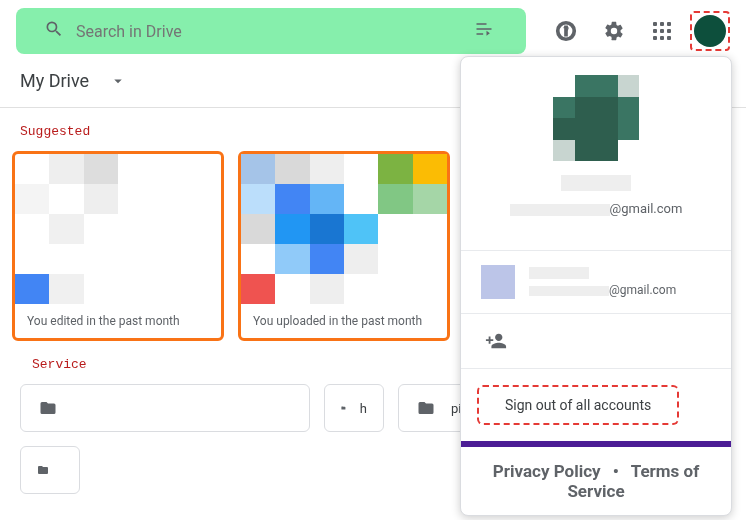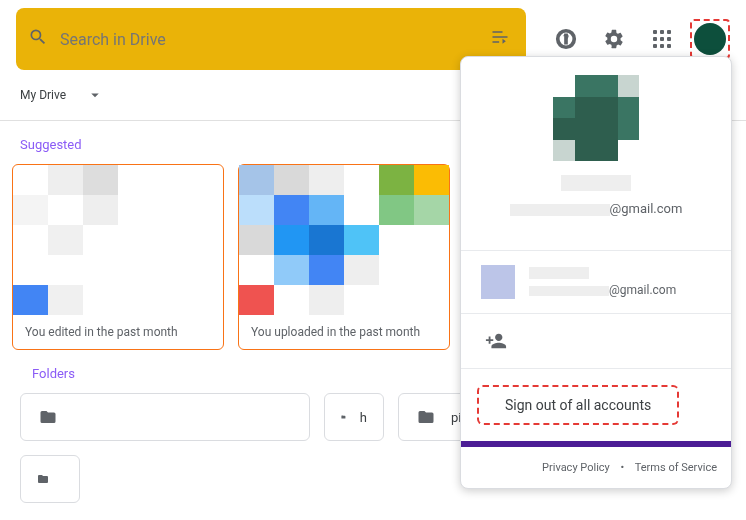--- a/index.html
+++ b/index.html
@@ -1,37 +1,37 @@
 <!DOCTYPE html>
 <html><head>
   <meta charset="utf-8">
   <style>
     * { box-sizing: border-box; margin: 0; padding: 0; font-family: 'Google Sans', Roboto, Arial, sans-serif; }
     body { width: 746px; height: 520px; background: #fff; position: relative; overflow: hidden; color: #5f6368; }
     
     .header { display: flex; align-items: center; padding: 8px 16px; gap: 8px; }
-    .search-bar { flex: 1; display: flex; align-items: center; background: #eab308; border-radius: 8px; padding: 0 12px; height: 62px; }
+    .search-bar { flex: 1; display: flex; align-items: center; background: #86efac; border-radius: 8px; padding: 0 28px; height: 46px; }
     .search-bar svg { width: 20px; height: 20px; fill: #5f6368; }
     .search-input { flex: 1; border: none; background: transparent; font-size: 16px; color: #5f6368; padding: 0 12px; outline: none; }
     .search-opts { padding: 4px; }
     .header-icons { display: flex; align-items: center; gap: 8px; margin-left: 12px; }
     .icon-btn { width: 40px; height: 40px; display: flex; align-items: center; justify-content: center; border-radius: 50%; cursor: pointer; }
     .icon-btn svg { width: 22px; height: 22px; fill: #5f6368; }
     .apps-icon { display: grid; grid-template-columns: repeat(3, 4px); grid-template-rows: repeat(3, 4px); gap: 3px; }
     .apps-icon span { background: #5f6368; border-radius: 1px; }
     .avatar-wrap { border: 2px dashed #e53935; border-radius: 4px; padding: 2px; }
     .avatar { width: 32px; height: 32px; border-radius: 50%; background: #0d4f3c; }
     
-    .subheader { padding: 8px 20px 16px; border-bottom: 1px solid #e0e0e0; display: flex; align-items: center; gap: 20px; font-size: 12px; color: #3c4043; }
+    .subheader { padding: 8px 20px 16px; border-bottom: 1px solid #e0e0e0; display: flex; align-items: center; gap: 20px; font-size: 18px; color: #3c4043; }
     .subheader svg { width: 18px; height: 18px; fill: #5f6368; }
     
-    .section-title { font-size: 13px; color: #8b5cf6; padding: 16px 20px 12px; }
+    .section-title { font-size: 13px; color: #b91c1c; padding: 16px 20px 12px; font-family: Liberation Mono, monospace; }
     
     .suggested-row { display: flex; gap: 14px; padding: 0 12px; }
-    .sug-card { border: 1px solid #f97316; border-radius: 6px; width: 212px; }
+    .sug-card { border: 3px solid #f97316; border-radius: 6px; width: 212px; }
     .sug-thumb { width: 100%; height: 150px; display: grid; grid-template-columns: repeat(6, 1fr); grid-template-rows: repeat(5, 1fr); }
     .sug-thumb span { }
     .sug-caption { padding: 10px 12px; font-size: 12px; color: #5f6368; }
     
     .thumb1 span:nth-child(2){background:#eee}.thumb1 span:nth-child(3){background:#ddd}.thumb1 span:nth-child(7){background:#f4f4f4}.thumb1 span:nth-child(9){background:#eee}.thumb1 span:nth-child(14){background:#f0f0f0}.thumb1 span:nth-child(25){background:#4285f4}.thumb1 span:nth-child(26){background:#f0f0f0}
     .thumb2 span:nth-child(1){background:#a5c4e8}.thumb2 span:nth-child(2){background:#d9d9d9}.thumb2 span:nth-child(3){background:#eee}.thumb2 span:nth-child(5){background:#7cb342}.thumb2 span:nth-child(6){background:#fbbc04}.thumb2 span:nth-child(7){background:#bbdefb}.thumb2 span:nth-child(8){background:#4285f4}.thumb2 span:nth-child(9){background:#64b5f6}.thumb2 span:nth-child(11){background:#81c784}.thumb2 span:nth-child(12){background:#a5d6a7}.thumb2 span:nth-child(13){background:#d9d9d9}.thumb2 span:nth-child(14){background:#2196f3}.thumb2 span:nth-child(15){background:#1976d2}.thumb2 span:nth-child(16){background:#4fc3f7}.thumb2 span:nth-child(20){background:#90caf9}.thumb2 span:nth-child(21){background:#4285f4}.thumb2 span:nth-child(22){background:#eee}.thumb2 span:nth-child(25){background:#ef5350}.thumb2 span:nth-child(27){background:#eee}
     
     .folders-row { display: flex; gap: 14px; padding: 0 20px; flex-wrap: wrap; }
     .folder-item { border: 1px solid #dadce0; border-radius: 6px; padding: 14px 16px; display: flex; align-items: center; gap: 14px; width: 290px; font-size: 13px; color: #3c4043; }
     .folder-icon { width: 22px; height: 18px; }
@@ -50,21 +50,21 @@
     .acct-info .acct-name { background: #eee; width: 60px; height: 12px; margin-bottom: 4px; }
     .acct-info .acct-email { font-size: 12px; color: #5f6368; }
     .acct-info .acct-email .blur { background: #eee; display: inline-block; width: 80px; height: 10px; vertical-align: middle; }
     
     .add-row { display: flex; align-items: center; padding: 16px 24px; gap: 20px; border-bottom: 1px solid #e8eaed; cursor: pointer; font-size: 14px; color: #3c4043; }
     .add-row svg { width: 22px; height: 22px; fill: #5f6368; }
     
     .signout-row { padding: 16px; text-align: left; border-bottom: 6px solid #4c1d95; }
     .signout-box { display: inline-block; border: 2px dashed #e53935; border-radius: 6px; padding: 10px 26px; font-size: 14px; color: #3c4043; cursor: pointer; }
     
-    .policy-row { padding: 14px; text-align: right; font-size: 11px; color: #5f6368; }
+    .policy-row { padding: 14px; text-align: center; font-size: 17px; color: #5f6368; font-weight: bold; }
     .policy-row span { cursor: pointer; }
     .policy-row .dot { margin: 0 8px; }
   </style>
 </head>
 <body>
 
 <div class="header">
   <div class="search-bar">
     <span><svg viewBox="0 0 24 24">
           <path d="M15.5 14h-.79l-.28-.27A6.471 6.471 0 0016 9.5 6.5 6.5 0 109.5 16c1.61 0 3.09-.59 4.23-1.57l.27.28v.79l5 4.99L20.49 19l-4.99-5zm-6 0C7.01 14 5 11.99 5 9.5S7.01 5 9.5 5 14 7.01 14 9.5 11.99 14 9.5 14z"></path>
@@ -180,21 +180,21 @@
         <span></span>
         <span></span>
         <span></span>
         <span></span>
         <span></span>
       </div>
     <div class="sug-caption">You uploaded in the past month</div>
   </div>
 </div>
 
-<div class="section-title" style="padding-left:32px">Folders</div>
+<div class="section-title" style="padding-left:32px">Service</div>
 
 <div class="folders-row">
   <div class="folder-item">
     <svg class="folder-icon" viewBox="0 0 24 24">
         <path fill="#5f6368" d="M10 4H4a2 2 0 00-2 2v12a2 2 0 002 2h16a2 2 0 002-2V8a2 2 0 00-2-2h-8l-2-2z"></path>
       </svg>
   </div>
   <div class="folder-item" style="width:60px">
     <svg class="folder-icon" viewBox="0 0 24 24">
         <path fill="#5f6368" d="M10 4H4a2 2 0 00-2 2v12a2 2 0 002 2h16a2 2 0 002-2V8a2 2 0 00-2-2h-8l-2-2z"></path>

